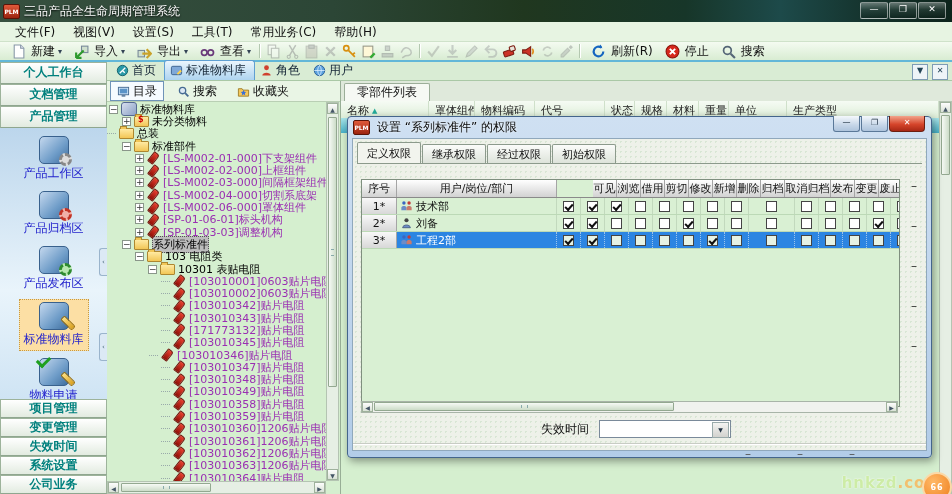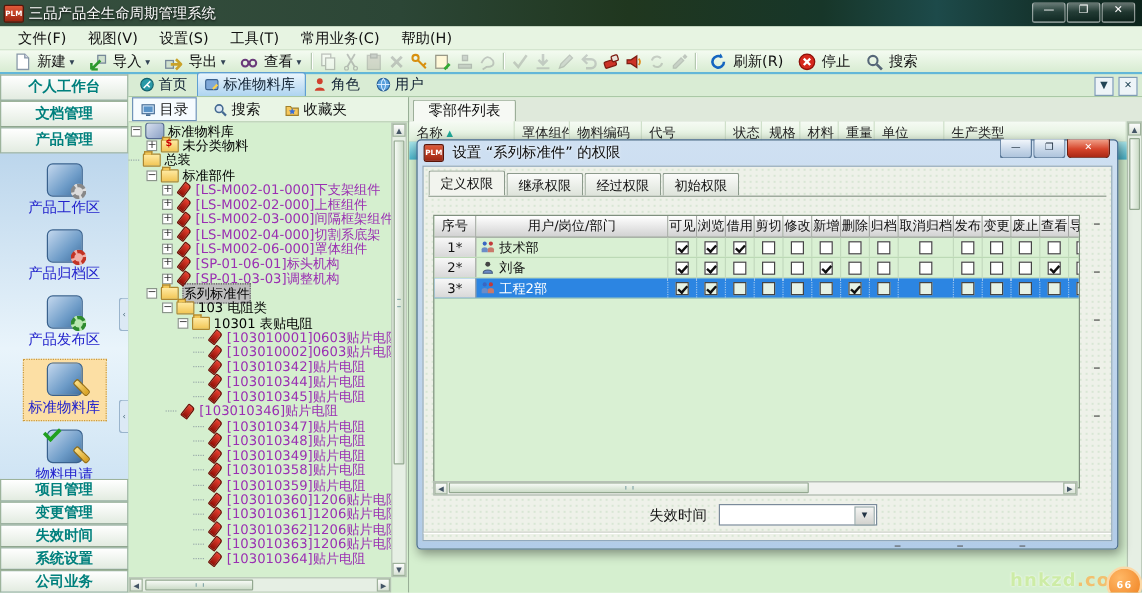--- a/index.html
+++ b/index.html
@@ -576,28 +576,33 @@
           <span class="tl">[103010002]0603贴片电阻</span>
         </div>
         <div class="tnode part" style="padding-left: 54px;">
           <span class="tdash"></span>
           <span class="i-part"></span>
           <span class="tl">[103010342]贴片电阻</span>
         </div>
         <div class="tnode part" style="padding-left: 54px;">
           <span class="tdash"></span>
           <span class="i-part"></span>
-          <span class="tl">[103010344]贴片电阻</span>
+          <span class="tl">[103010343]贴片电阻</span>
+        </div>
+        <div class="tnode part" style="padding-left: 54px;">
+          <span class="tdash"></span>
+          <span class="i-part"></span>
+          <span class="tl">[171773132]贴片电阻</span>
         </div>
         <div class="tnode part" style="padding-left: 54px;">
           <span class="tdash"></span>
           <span class="i-part"></span>
           <span class="tl">[103010345]贴片电阻</span>
         </div>
-        <div class="tnode part" style="padding-left: 31px;">
+        <div class="tnode part" style="padding-left: 42px;">
           <span class="tdash"></span>
           <span class="i-part"></span>
           <span class="tl">[103010346]贴片电阻</span>
         </div>
         <div class="tnode part" style="padding-left: 54px;">
           <span class="tdash"></span>
           <span class="i-part"></span>
           <span class="tl">[103010347]贴片电阻</span>
         </div>
         <div class="tnode part" style="padding-left: 54px;">
@@ -700,21 +705,21 @@
       <div class="dlg-tabs" id="dlgtabs">
           <div class="dlg-tab active">定义权限</div>
           <div class="dlg-tab">继承权限</div>
           <div class="dlg-tab">经过权限</div>
           <div class="dlg-tab">初始权限</div>
         </div>
       <div class="grid" id="grid">
           <div class="grow hdr">
             <div class="gcell" style="width: 35px;">序号</div>
             <div class="gcell" style="width: 160px;">用户/岗位/部门</div>
-            <div class="gcell" style="width: 24px;">可见</div>
+            <div class="gcell" style="width: 24px; margin-left: 36px;">可见</div>
             <div class="gcell" style="width: 24px;">浏览</div>
             <div class="gcell" style="width: 24px;">借用</div>
             <div class="gcell" style="width: 24px;">剪切</div>
             <div class="gcell" style="width: 24px;">修改</div>
             <div class="gcell" style="width: 24px;">新增</div>
             <div class="gcell" style="width: 24px;">删除</div>
             <div class="gcell" style="width: 24px;">归档</div>
             <div class="gcell" style="width: 46px;">取消归档</div>
             <div class="gcell" style="width: 24px;">发布</div>
             <div class="gcell" style="width: 24px;">变更</div>

